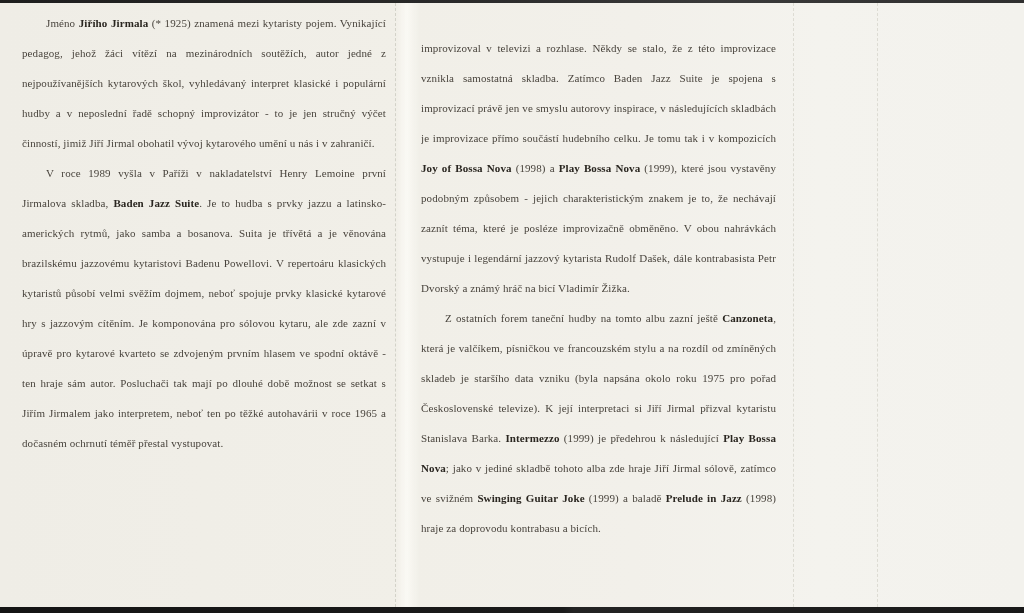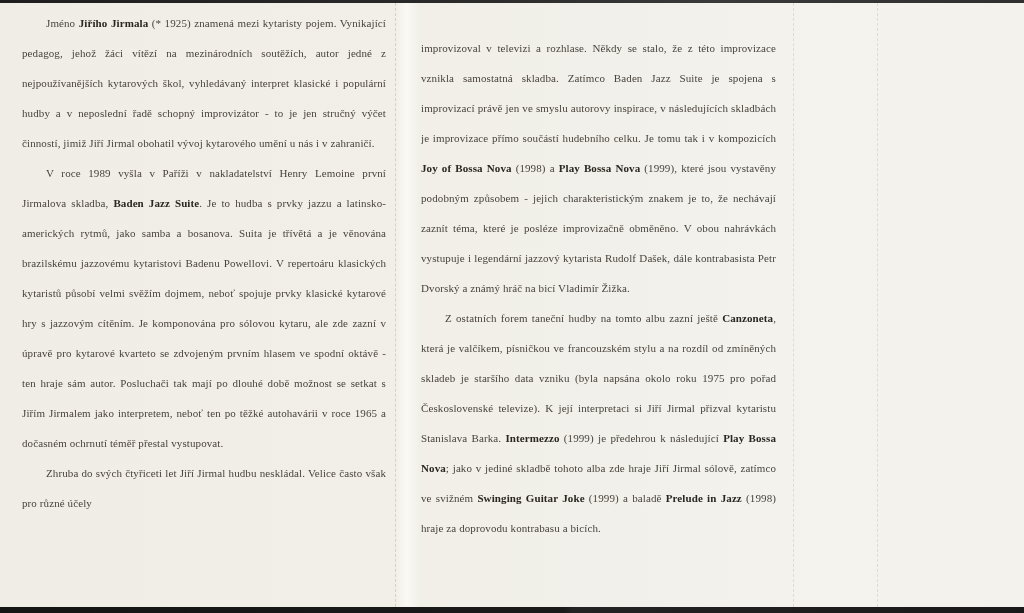--- a/index.html
+++ b/index.html
@@ -76,21 +76,20 @@
 <div class="scan">
   <div class="edge-top"></div>
 
   <div class="fold-gap"></div>
   <div class="fold-line f1"></div>
   <div class="fold-line f2"></div>
 
   <div class="col left">
       <p class="para indent"><span class="plain">Jméno </span><span class="bold">Jiřího Jirmala</span><span class="plain"> (* 1925) znamená mezi kytaristy pojem. Vynikající pedagog, jehož žáci vítězí na mezinárodních soutěžích, autor jedné z nejpoužívanějších kytarových škol, vyhledávaný interpret klasické i populární hudby a v neposlední řadě schopný improvizátor - to je jen stručný výčet činností, jimiž Jiří Jirmal obohatil vývoj kytarového umění u nás i v zahraničí.</span></p>
       <p class="para indent"><span class="plain">V roce 1989 vyšla v Paříži v nakladatelství Henry Lemoine první Jirmalova skladba, </span><span class="bold">Baden Jazz Suite</span><span class="plain">. Je to hudba s prvky jazzu a latinsko-amerických rytmů, jako samba a bosanova. Suita je třívětá a je věnována brazilskému jazzovému kytaristovi Badenu Powellovi. V repertoáru klasických kytaristů působí velmi svěžím dojmem, neboť spojuje prvky klasické kytarové hry s jazzovým cítěním. Je komponována pro sólovou kytaru, ale zde zazní v úpravě pro kytarové kvarteto se zdvojeným prvním hlasem ve spodní oktávě - ten hraje sám autor. Posluchači tak mají po dlouhé době možnost se setkat s Jiřím Jirmalem jako interpretem, neboť ten po těžké autohavárii v roce 1965 a dočasném ochrnutí téměř přestal vystupovat.</span></p>
-      <p class="para indent"><span class="plain">Zhruba do svých čtyřiceti let Jiří Jirmal hudbu neskládal. Velice často však pro různé účely</span></p>
     </div>
 
   <div class="col right">
       <p class="para"><span class="plain">improvizoval v televizi a rozhlase. Někdy se stalo, že z této improvizace vznikla samostatná skladba. Zatímco Baden Jazz Suite je spojena s improvizací právě jen ve smyslu autorovy inspirace, v následujících skladbách je improvizace přímo součástí hudebního celku. Je tomu tak i v kompozicích </span><span class="bold">Joy of Bossa Nova</span><span class="plain"> (1998) a </span><span class="bold">Play Bossa Nova</span><span class="plain"> (1999), které jsou vystavěny podobným způsobem - jejich charakteristickým znakem je to, že nechávají zaznít téma, které je posléze improvizačně obměněno. V obou nahrávkách vystupuje i legendární jazzový kytarista Rudolf Dašek, dále kontrabasista Petr Dvorský a známý hráč na bicí Vladimír Žižka.</span></p>
       <p class="para indent"><span class="plain">Z ostatních forem taneční hudby na tomto albu zazní ještě </span><span class="bold">Canzoneta</span><span class="plain">, která je valčíkem, písničkou ve francouzském stylu a na rozdíl od zmíněných skladeb je staršího data vzniku (byla napsána okolo roku 1975 pro pořad Československé televize). K její interpretaci si Jiří Jirmal přizval kytaristu Stanislava Barka. </span><span class="bold">Intermezzo</span><span class="plain"> (1999) je předehrou k následující </span><span class="bold">Play Bossa Nova</span><span class="plain">; jako v jediné skladbě tohoto alba zde hraje Jiří Jirmal sólově, zatímco ve svižném </span><span class="bold">Swinging Guitar Joke</span><span class="plain"> (1999) a baladě </span><span class="bold">Prelude in Jazz</span><span class="plain"> (1998) hraje za doprovodu kontrabasu a bicích.</span></p>
     </div>
 
   <div class="edge-bottom"></div>
 </div>
 

